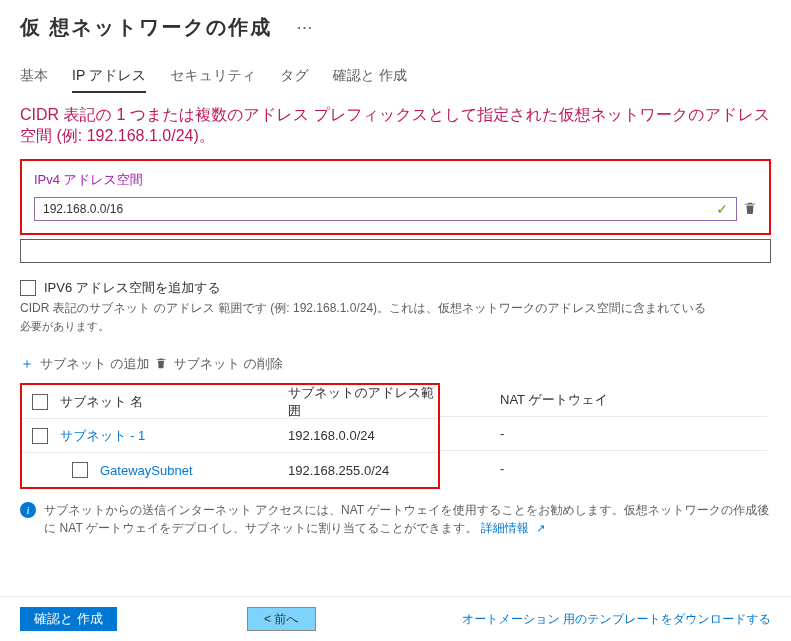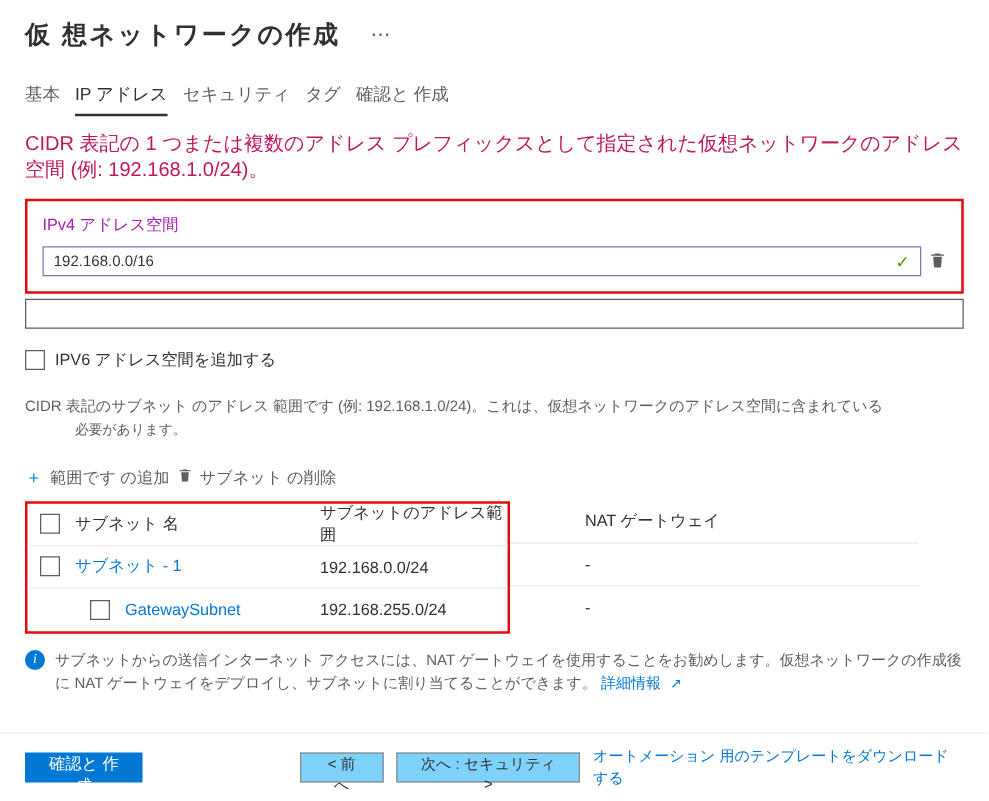--- a/index.html
+++ b/index.html
@@ -24,21 +24,21 @@
       letter-spacing: 2px;
       color: #323130;
     }
     .more-icon {
       margin-left: 24px;
       color: #605e5c;
       font-size: 16px;
     }
     .tabs {
       display: flex;
-      gap: 12px;
+      gap: 24px;
       padding: 18px 20px 0 20px;
       border-bottom: none;
       font-size: 14px;
     }
     .tab {
       padding-bottom: 6px;
       cursor: pointer;
       color: #605e5c;
     }
     .tab.active {
@@ -93,55 +93,55 @@
     .empty-input {
       border: 1px solid #605e5c;
       height: 24px;
       margin: 4px 20px 16px 20px;
     }
     .checkbox-row {
       display: flex;
       align-items: center;
       gap: 8px;
       padding: 0 20px;
-      margin-bottom: 19px;
+      margin-bottom: 2px;
     }
     .checkbox {
       width: 16px;
       height: 16px;
       border: 1px solid #605e5c;
       background: #fff;
     }
     .subnet-desc {
       padding: 0 20px;
       font-size: 12px;
       color: #605e5c;
       line-height: 1.5;
       margin-bottom: 20px;
     }
-    .subnet-desc .small { font-size: 11px; margin-left: 40px; }
+    .subnet-desc .small { font-size: 11px; }
     .subnet-actions {
       display: flex;
       align-items: center;
       gap: 4px;
       padding: 0 20px;
       margin-bottom: 10px;
       font-size: 13px;
       color: #605e5c;
     }
     .plus-icon { color: #0078d4; font-size: 14px; margin-right: 2px;}
     .trash-small { color: #605e5c; font-size: 13px; margin-right: 2px;}
     .table-wrap {
       padding: 0 20px;
     }
     .highlight-box-2 {
       border: 2px solid #e30b0b;
       padding: 0;
       margin-bottom: 0;
-      width: 388px;
+      width: 420px;
       display: inline-block;
       vertical-align: top;
     }
     .table {
       width: 100%;
       font-size: 13px;
     }
     .table-header, .table-row {
       display: flex;
       align-items: center;
@@ -267,21 +267,21 @@
   <span>IPV6 アドレス空間を追加する</span>
 </div>
 
 <div class="subnet-desc">
   <span>CIDR  表記のサブネット のアドレス 範囲です  (例:  192.168.1.0/24)。これは、仮想ネットワークのアドレス空間に含まれている</span><br>
   <span class="small">必要があります。</span>
 </div>
 
 <div class="subnet-actions">
   <span class="plus-icon">＋</span>
-  <span>範囲です の追加</span>
+  <span>サブネット の追加</span>
   <span class="trash-small" style="margin-left:2px;">
     <svg width="12" height="12" viewBox="0 0 16 16">
         <path fill="#605e5c" d="M6 2h4l1 1h3v1H2V3h3l1-1zm-2 3h8l-.7 9a1 1 0 0 1-1 .9H5.7a1 1 0 0 1-1-.9L4 5z"></path>
       </svg>
   </span>
   <span>サブネット の削除</span>
 </div>
 
 <div class="table-wrap">
   <div class="highlight-box-2">
@@ -329,15 +329,14 @@
     <span>サブネットからの送信インターネット アクセスには、NAT ゲートウェイを使用することをお勧めします。仮想ネットワークの作成後に NAT ゲートウェイをデプロイし、サブネットに割り当てることができます。</span>
     <span class="link">詳細情報</span>
     <span class="ext-link-icon">↗</span>
   </div>
 </div>
 
 <div class="footer">
   <button class="btn-primary">確認と 作成</button>
   <div style="width:110px;"></div>
   <button class="btn-secondary">&lt;  前へ</button>
-  <button class="btn-secondary">次へ :  セキュリティ  &gt;</button>
   <span class="footer-link">オートメーション 用のテンプレートをダウンロードする</span>
 </div>
 
 </body></html>

